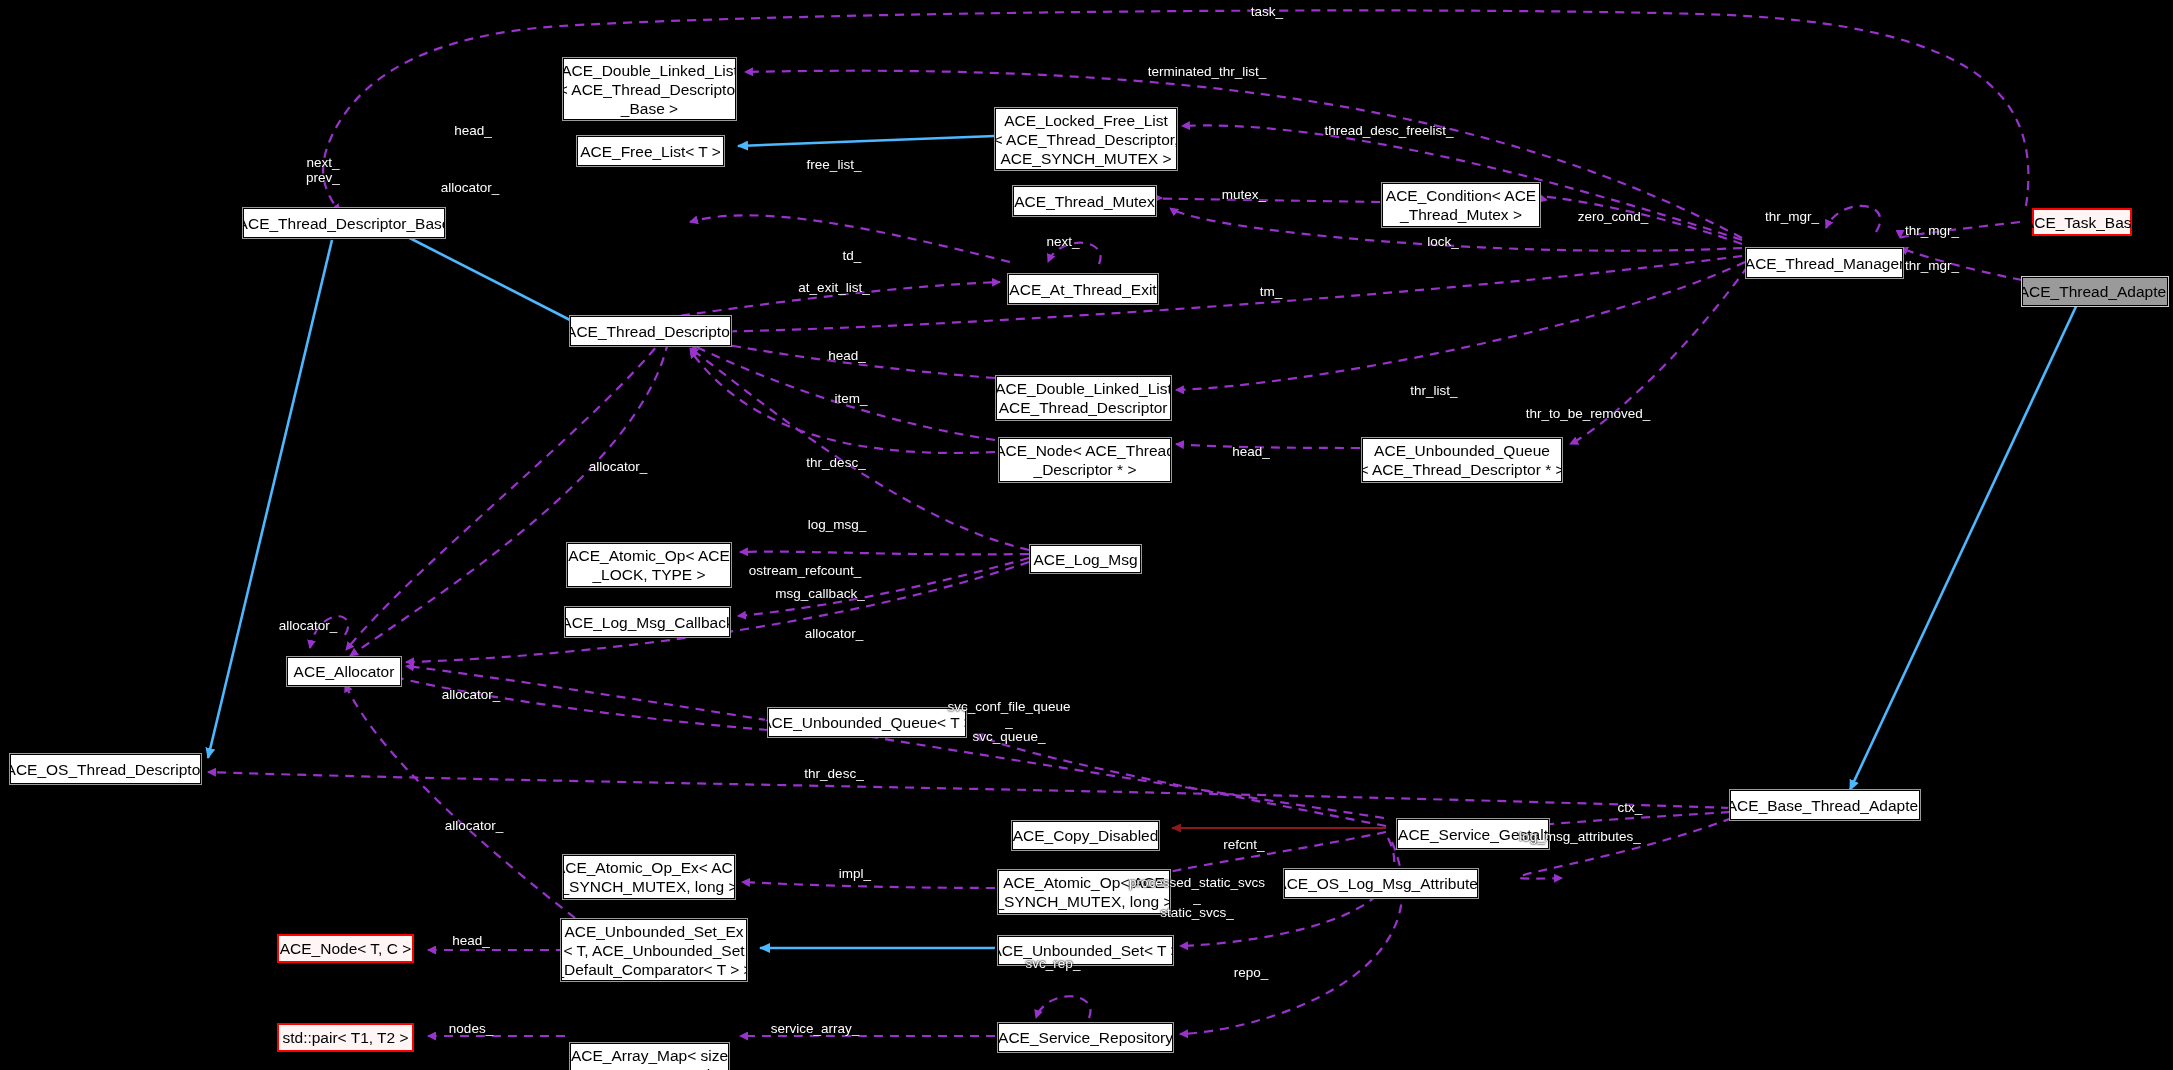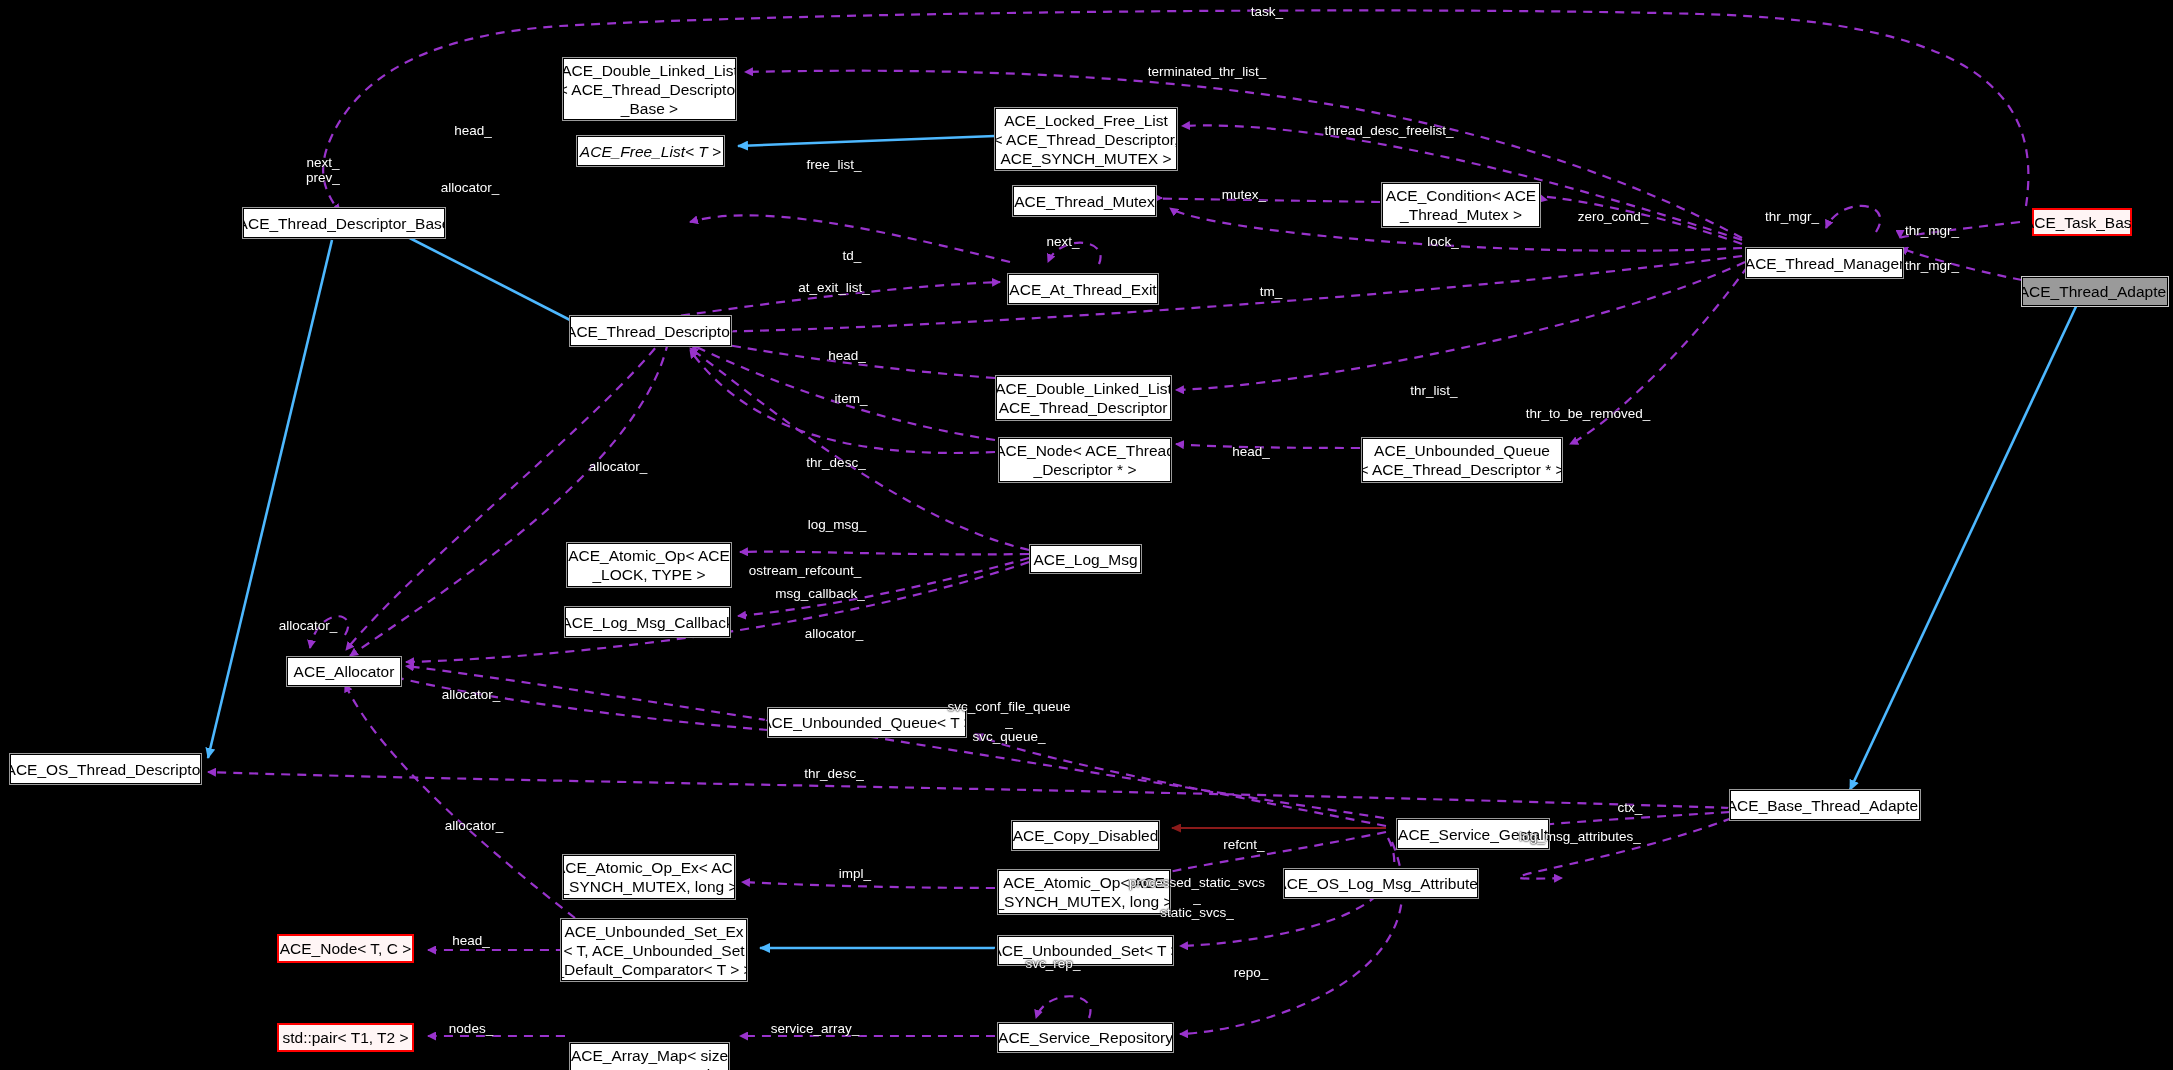--- a/index.html
+++ b/index.html
@@ -169,21 +169,21 @@
     <g stroke="#8b1a1a" stroke-width="2.2" fill="none" marker-end="url(#ar-r)">
 
       <path d="M1386,828 L1172,828"></path>
     </g>
   </svg>
 
   <div id="nodes-layer">
       <div class="node" style="left: 563px; top: 58px; width: 173px; height: 62px;">ACE_Double_Linked_List
 &lt; ACE_Thread_Descriptor
 _Base &gt;</div>
-      <div class="node" style="left: 577px; top: 136px; width: 147px; height: 30px; font-style: italic;">ACE_Free_List&lt; T &gt;</div>
+      <div class="node" style="left: 577px; top: 136px; width: 147px; height: 30px;">ACE_Free_List&lt; T &gt;</div>
       <div class="node" style="left: 995px; top: 108px; width: 182px; height: 62px;">ACE_Locked_Free_List
 &lt; ACE_Thread_Descriptor,
 ACE_SYNCH_MUTEX &gt;</div>
       <div class="node" style="left: 1013px; top: 186px; width: 143px; height: 30px;">ACE_Thread_Mutex</div>
       <div class="node" style="left: 1382px; top: 183px; width: 158px; height: 44px;">ACE_Condition&lt; ACE
 _Thread_Mutex &gt;</div>
       <div class="node" style="left: 243px; top: 208px; width: 202px; height: 30px;">ACE_Thread_Descriptor_Base</div>
       <div class="node red" style="left: 2032px; top: 208px; width: 100px; height: 28px;">ACE_Task_Base</div>
       <div class="node" style="left: 1746px; top: 248px; width: 157px; height: 30px;">ACE_Thread_Manager</div>
       <div class="node current" style="left: 2022px; top: 277px; width: 146px; height: 29px;">ACE_Thread_Adapter</div>

